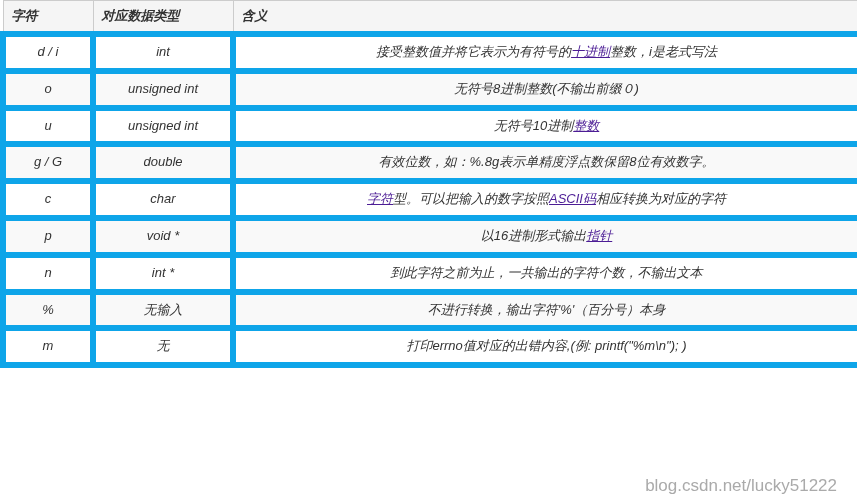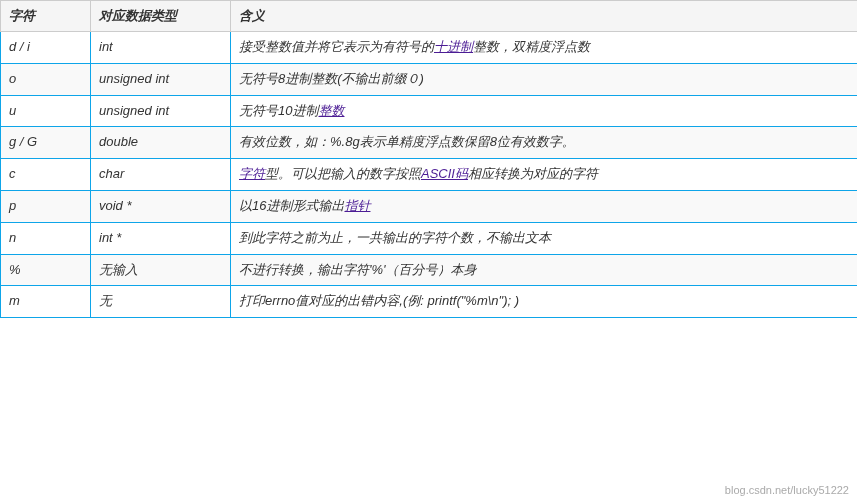--- a/index.html
+++ b/index.html
@@ -19,40 +19,41 @@
       background: #f5f5f5;
     }
     th {
       border: 1px solid #ccc;
       padding: 6px 8px;
       text-align: left;
       font-weight: bold;
       color: #333;
     }
     td {
-      border: 1px solid #0ea5e9;
+      border: 6px solid #0ea5e9;
       padding: 5px 8px;
       vertical-align: top;
       line-height: 1.6;
+      text-align: center;
     }
     tr:nth-child(even) td {
       background: #f9f9f9;
     }
     tr:nth-child(odd) td {
       background: #fff;
     }
     col.col-char { width: 90px; }
     col.col-type { width: 140px; }
     col.col-meaning { width: 627px; }
     .link { color: #4c1d95; text-decoration: underline; cursor: pointer; }
     .watermark {
       position: fixed;
       bottom: 4px;
-      right: 8px;
-      font-size: 11px;
+      right: 20px;
+      font-size: 17px;
       color: #aaa;
     }
   </style>
 </head>
 <body>
 
 <table>
   <colgroup>
     <col class="col-char">
     <col class="col-type">
@@ -62,21 +63,21 @@
     <tr>
       <th>字符</th>
       <th>对应数据类型</th>
       <th>含义</th>
     </tr>
   </thead>
   <tbody id="table-body">
   <tr>
         <td>d / i</td>
         <td>int</td>
-        <td><span>接受整数值并将它表示为有符号的</span><a href="#" class="link">十进制</a><span>整数，双精度浮点数</span></td>
+        <td><span>接受整数值并将它表示为有符号的</span><a href="#" class="link">十进制</a><span>整数，i是老式写法</span></td>
       </tr>
       <tr>
         <td>o</td>
         <td>unsigned int</td>
         <td><span>无符号8进制整数(不输出前缀０)</span></td>
       </tr>
       <tr>
         <td>u</td>
         <td>unsigned int</td>
         <td><span>无符号10进制</span><a href="#" class="link">整数</a></td>

